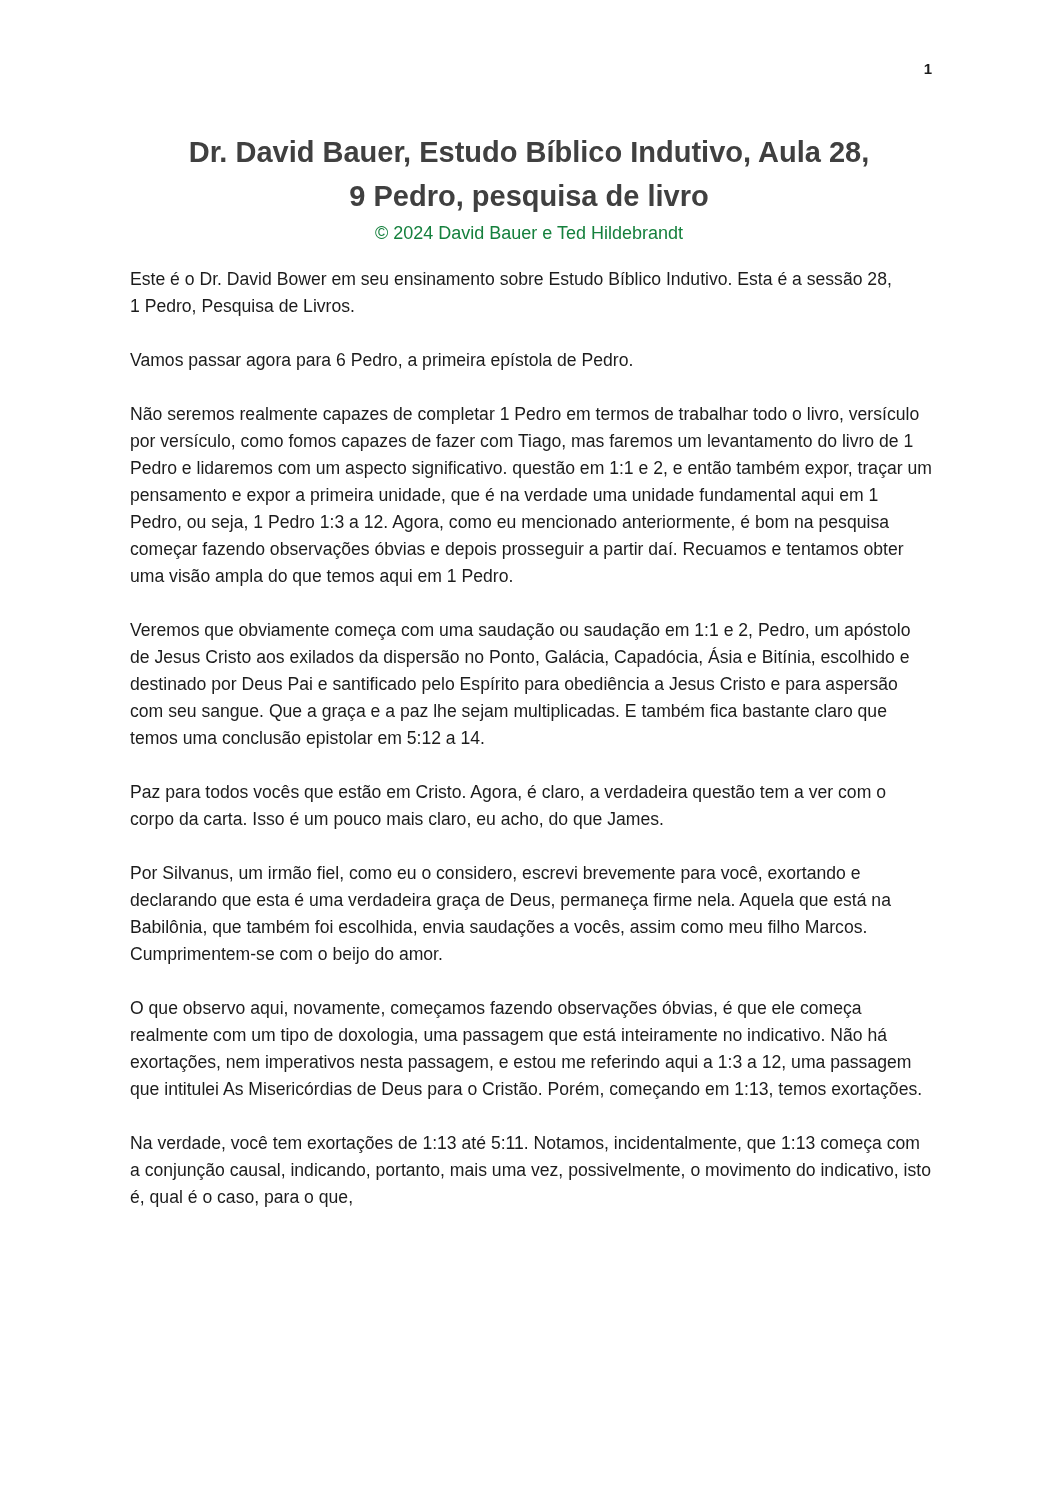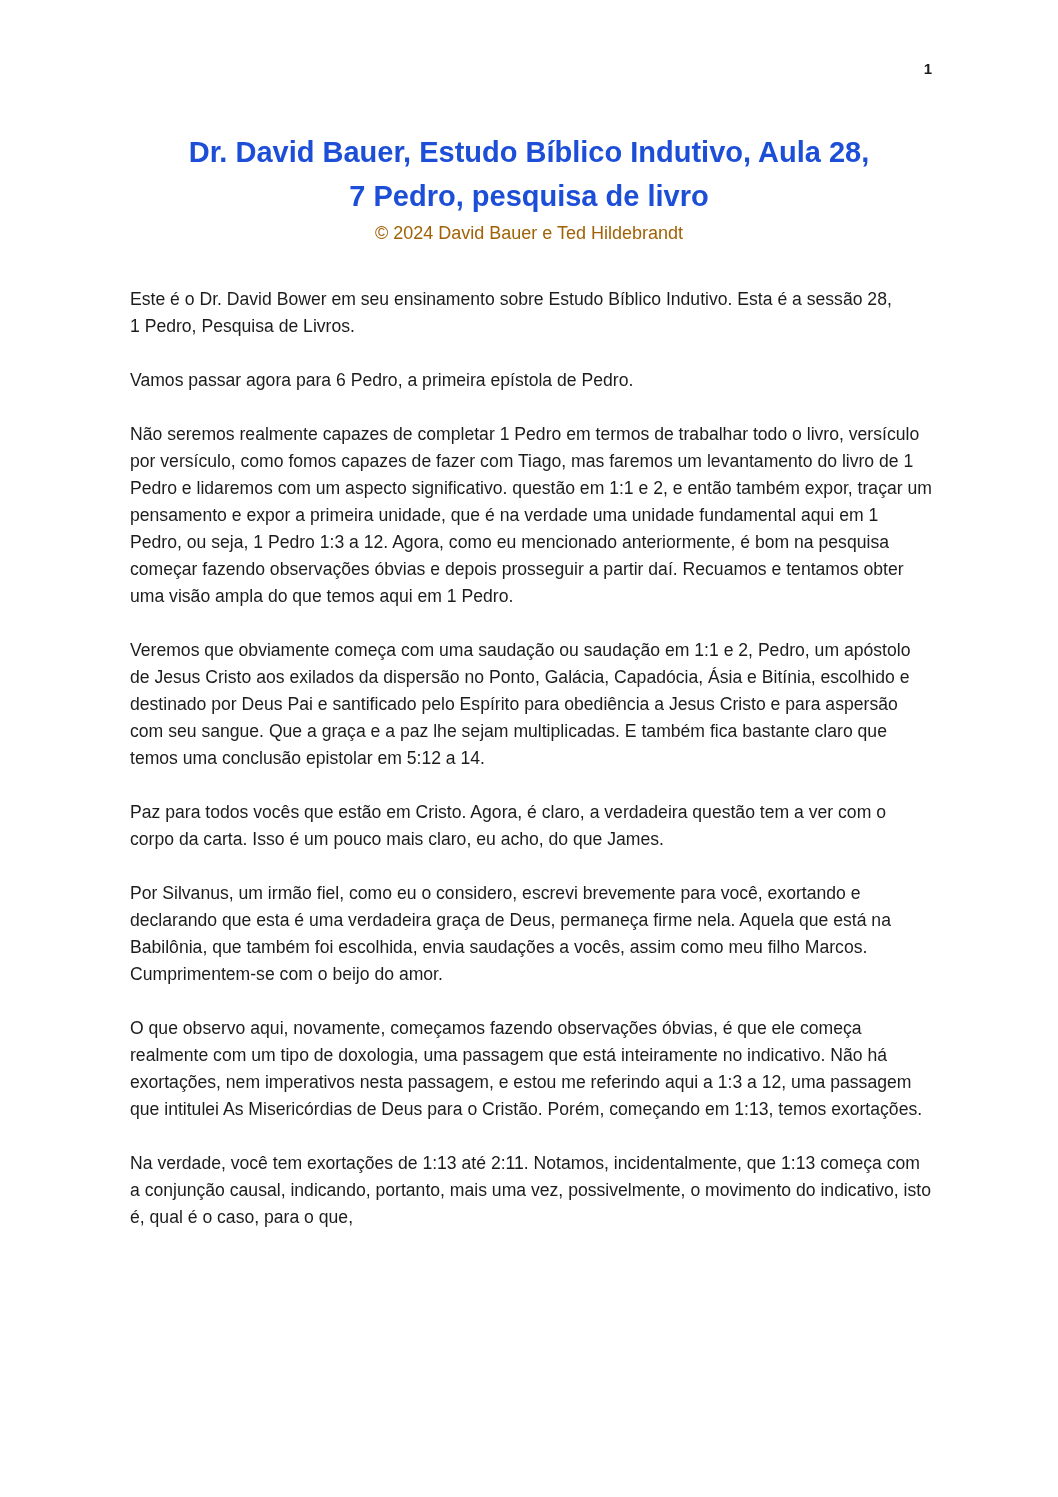--- a/index.html
+++ b/index.html
@@ -25,55 +25,55 @@
     font-size: 15px;
     font-weight: bold;
     color: #1c1c1c;
   }
   .doc-title {
     margin: 130px 110px 0 110px;
     text-align: center;
     font-size: 29px;
     line-height: 44px;
     font-weight: bold;
-    color: #1d4ed8;
+    color: #404040;
   }
   .byline {
     margin-top: 5px;
     text-align: center;
     font-size: 18px;
-    color: #a16207;
+    color: #15803d;
   }
   .content {
-    margin: 42px 126px 0 130px;
+    margin: 22px 126px 0 130px;
     font-size: 17.6px;
     line-height: 27px;
     text-align: left;
   }
   .content p {
     margin: 0 0 27px 0;
     white-space: pre-wrap;
   }
 </style>
 </head>
 <body>
 
 <div class="page">
 
   <div class="page-number">1</div>
 
-  <h1 class="doc-title"><span>Dr. David Bauer, Estudo Bíblico Indutivo, Aula 28,</span><br><span>7 Pedro, pesquisa de livro</span></h1>
+  <h1 class="doc-title"><span>Dr. David Bauer, Estudo Bíblico Indutivo, Aula 28,</span><br><span>9 Pedro, pesquisa de livro</span></h1>
 
   <div class="byline">© 2024 David Bauer e Ted Hildebrandt</div>
 
   <div class="content">
     <p>Este é o Dr. David Bower em seu ensinamento sobre Estudo Bíblico Indutivo. Esta é a sessão 28,
 1 Pedro, Pesquisa de Livros.</p>
     <p>Vamos passar agora para 6 Pedro, a primeira epístola de Pedro.</p>
     <p>Não seremos realmente capazes de completar 1 Pedro em termos de trabalhar todo o livro, versículo por versículo, como fomos capazes de fazer com Tiago, mas faremos um levantamento do livro de 1 Pedro e lidaremos com um aspecto significativo. questão em 1:1 e 2, e então também expor, traçar um pensamento e expor a primeira unidade, que é na verdade uma unidade fundamental aqui em 1 Pedro, ou seja, 1 Pedro 1:3 a 12. Agora, como eu mencionado anteriormente, é bom na pesquisa começar fazendo observações óbvias e depois prosseguir a partir daí. Recuamos e tentamos obter uma visão ampla do que temos aqui em 1 Pedro.</p>
     <p>Veremos que obviamente começa com uma saudação ou saudação em 1:1 e 2, Pedro, um apóstolo de Jesus Cristo aos exilados da dispersão no Ponto, Galácia, Capadócia, Ásia e Bitínia, escolhido e destinado por Deus Pai e santificado pelo Espírito para obediência a Jesus Cristo e para aspersão com seu sangue. Que a graça e a paz lhe sejam multiplicadas. E também fica bastante claro que temos uma conclusão epistolar em 5:12 a 14.</p>
     <p>Paz para todos vocês que estão em Cristo. Agora, é claro, a verdadeira questão tem a ver com o corpo da carta. Isso é um pouco mais claro, eu acho, do que James.</p>
     <p>Por Silvanus, um irmão fiel, como eu o considero, escrevi brevemente para você, exortando e declarando que esta é uma verdadeira graça de Deus, permaneça firme nela. Aquela que está na Babilônia, que também foi escolhida, envia saudações a vocês, assim como meu filho Marcos. Cumprimentem-se com o beijo do amor.</p>
     <p>O que observo aqui, novamente, começamos fazendo observações óbvias, é que ele começa realmente com um tipo de doxologia, uma passagem que está inteiramente no indicativo. Não há exortações, nem imperativos nesta passagem, e estou me referindo aqui a 1:3 a 12, uma passagem que intitulei As Misericórdias de Deus para o Cristão. Porém, começando em 1:13, temos exortações.</p>
-    <p>Na verdade, você tem exortações de 1:13 até 2:11. Notamos, incidentalmente, que 1:13 começa com a conjunção causal, indicando, portanto, mais uma vez, possivelmente, o movimento do indicativo, isto é, qual é o caso, para o que,</p>
+    <p>Na verdade, você tem exortações de 1:13 até 5:11. Notamos, incidentalmente, que 1:13 começa com a conjunção causal, indicando, portanto, mais uma vez, possivelmente, o movimento do indicativo, isto é, qual é o caso, para o que,</p>
   </div>
 
 </div>
 
 </body></html>

